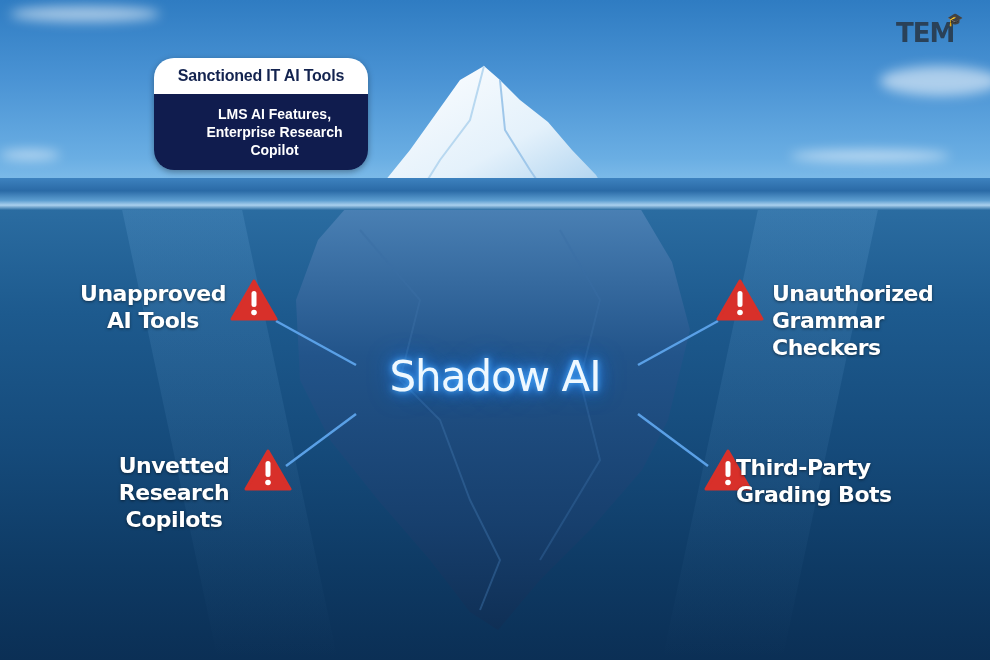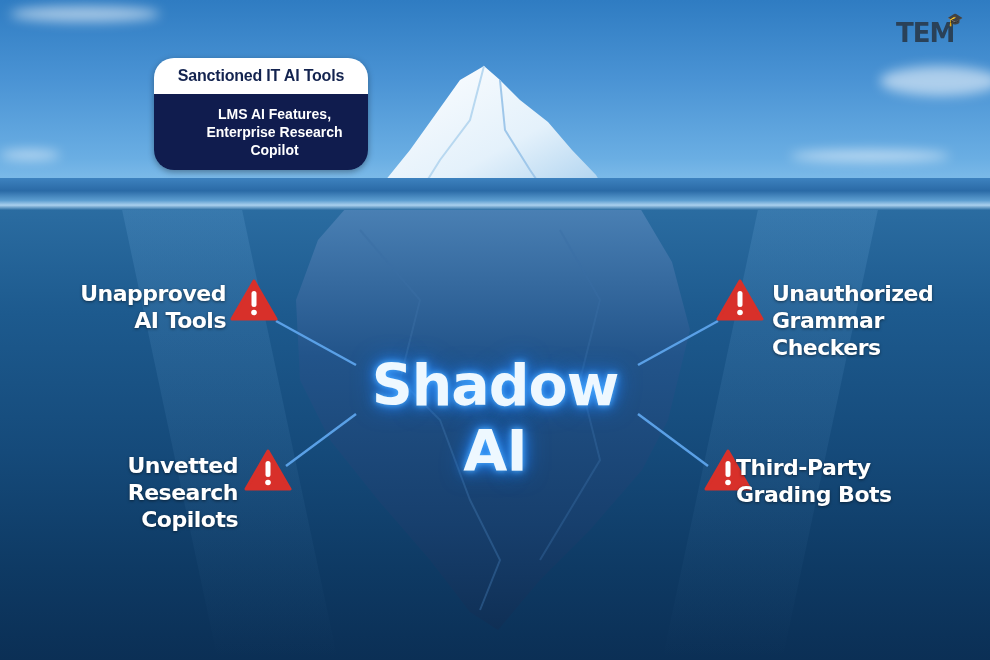--- a/index.html
+++ b/index.html
@@ -16,23 +16,23 @@
   .sanctioned { position:absolute; left:154px; top:58px; width:214px; height:112px; border-radius:20px; overflow:hidden;
     box-shadow:0 2px 6px rgba(0,0,0,0.35); }
   .sanctioned .head { background:#ffffff; height:36px; display:flex; align-items:center; justify-content:center;
     font-weight:bold; font-size:16px; color:#13234f; font-family:"Liberation Sans", sans-serif; letter-spacing:-0.2px; }
   .sanctioned .body { background:#101c4e; height:76px; display:flex; flex-direction:column; align-items:center; justify-content:center;
     color:#ffffff; font-weight:bold; font-size:14px; line-height:18px; text-align:center;padding-left:27px; }
   .logo { position:absolute; left:896px; top:18px; font-size:26px; font-weight:bold; color:#2a4158; letter-spacing:-1px; font-family:"DejaVu Sans", sans-serif; }
   .logo .cap { position:absolute; right:-8px; top:-6px; font-size:13px; }
   .label { position:absolute; color:#ffffff; font-size:22px; line-height:27px; font-family:"DejaVu Sans", sans-serif; font-weight:bold;
     text-shadow:0 1px 3px rgba(0,0,0,0.5); letter-spacing:-0.5px; }
-  .label.right-al { text-align:right; }
+  .label.right-al { text-align:center; }
   .warn { position:absolute; width:48px; height:44px; }
-  .shadow-ai { position:absolute; left:362px; top:352px; width:266px; text-align:center; font-size:57px; font-weight:bold; color:#eef8ff;
+  .shadow-ai { position:absolute; left:362px; top:352px; width:266px; text-align:center; font-size:42px; font-weight:normal; color:#eef8ff;
     font-family:"DejaVu Sans", sans-serif; letter-spacing:-1px;
     text-shadow:0 0 6px #4fb0ff, 0 0 14px #2a8cff, 0 0 24px #1a70e0; }
   svg.lines { position:absolute; left:0; top:0; }
 </style>
 </head>
 <body>
 
 <div id="stage">
   <div class="sky-cloud" style="left:10px;top:6px;width:150px;height:16px;"></div>
   <div class="sky-cloud" style="left:880px;top:66px;width:120px;height:30px;"></div>

